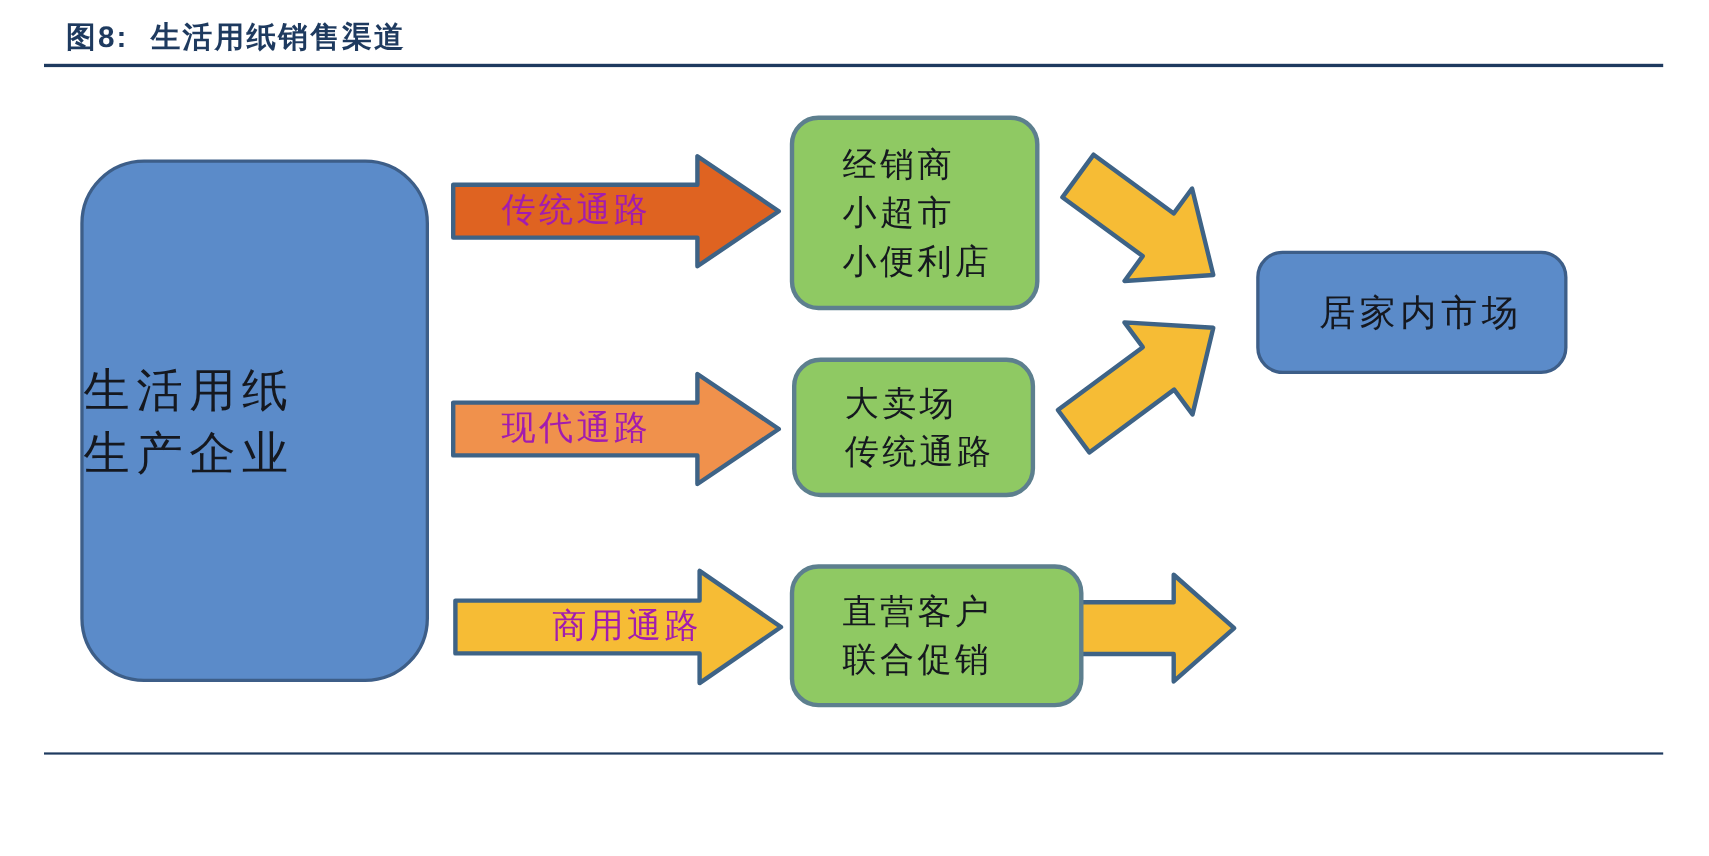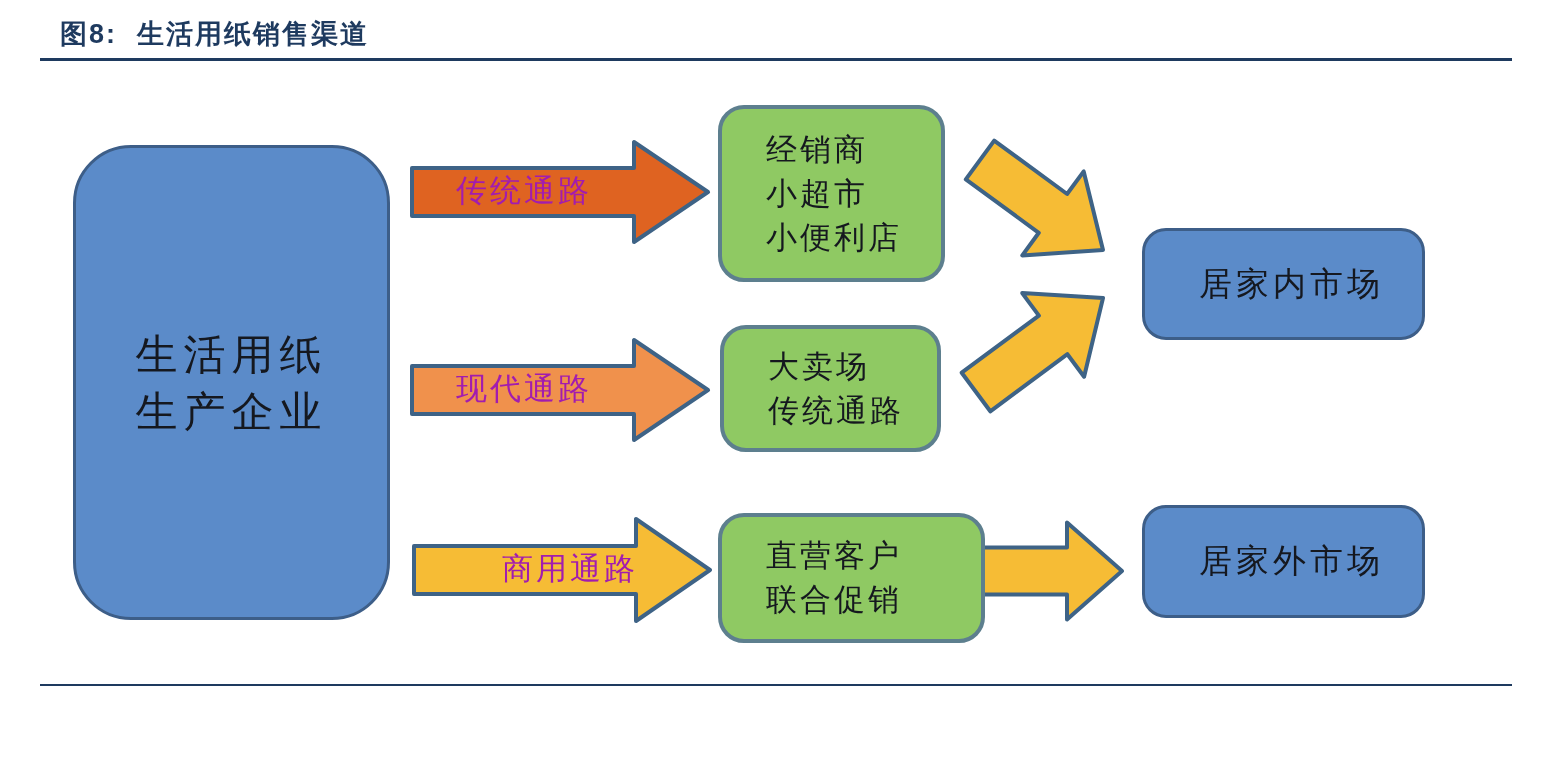--- a/index.html
+++ b/index.html
@@ -25,21 +25,21 @@
   .box {
     position: absolute; box-sizing: border-box;
     display: flex; flex-direction: column; justify-content: center;
     color: var(--text-dark);
   }
   .box.blue  { background: var(--box-blue);  border: 3px solid var(--box-blue-border); }
   .box.green { background: var(--box-green); border: 4px solid var(--box-green-border); }
 
   .producer {
     left: 73px; top: 145px; width: 317px; height: 475px;
-    border-radius: 58px; align-items: center;
+    border-radius: 58px; align-items: flex-start;
     font-size: 42px; line-height: 57px; letter-spacing: 6px;
     border-width: 3px;
   }
 
   .green-box {
     border-radius: 26px; align-items: flex-start;
     padding-left: 44px; font-size: 31px; line-height: 44px; letter-spacing: 3px;
   }
   .g1 { left: 718px; top: 105px; width: 227px; height: 177px; }
   .g2 { left: 720px; top: 325px; width: 221px; height: 127px; text-align: center; }
@@ -109,19 +109,16 @@
     <div>传统通路</div>
   </div>
   <div class="box green green-box g3">
     <div>直营客户</div>
     <div>联合促销</div>
   </div>
 
   <div class="box blue market-box r1">
     <div>居家内市场</div>
   </div>
-  <div class="box blue market-box r2">
-    <div>居家外市场</div>
-  </div>
 
   <div class="rule bottom"></div>
 
 </div>
 
 </body></html>

